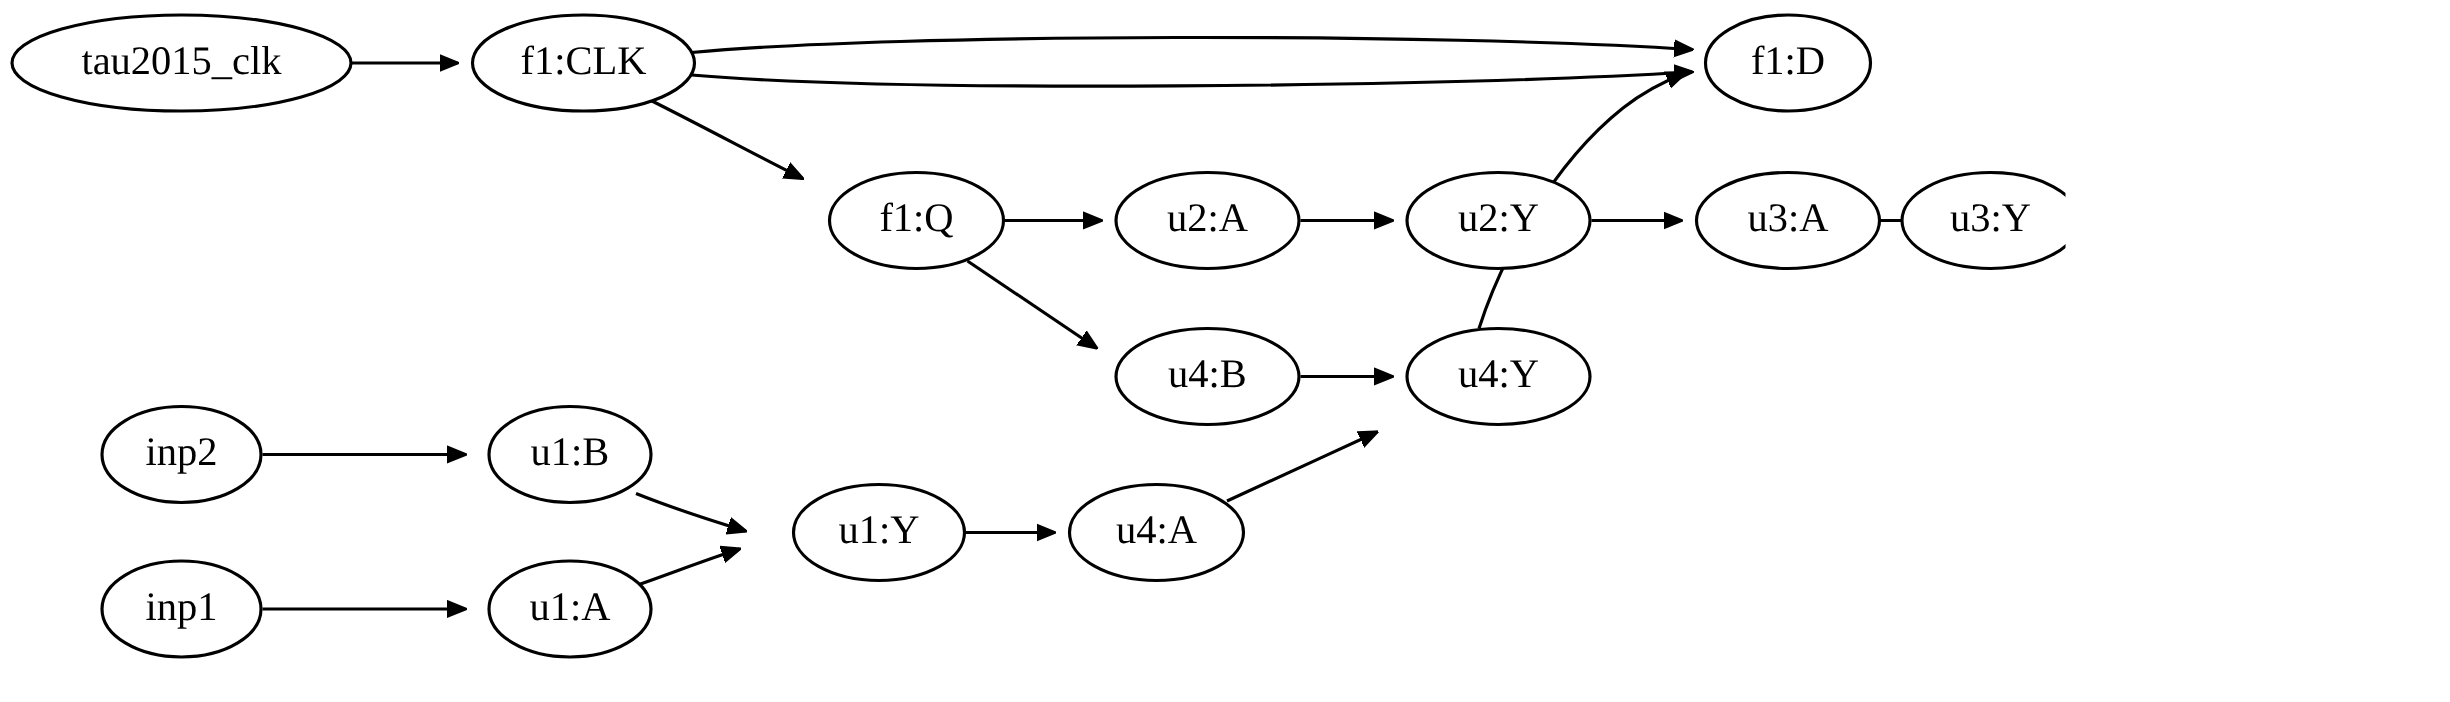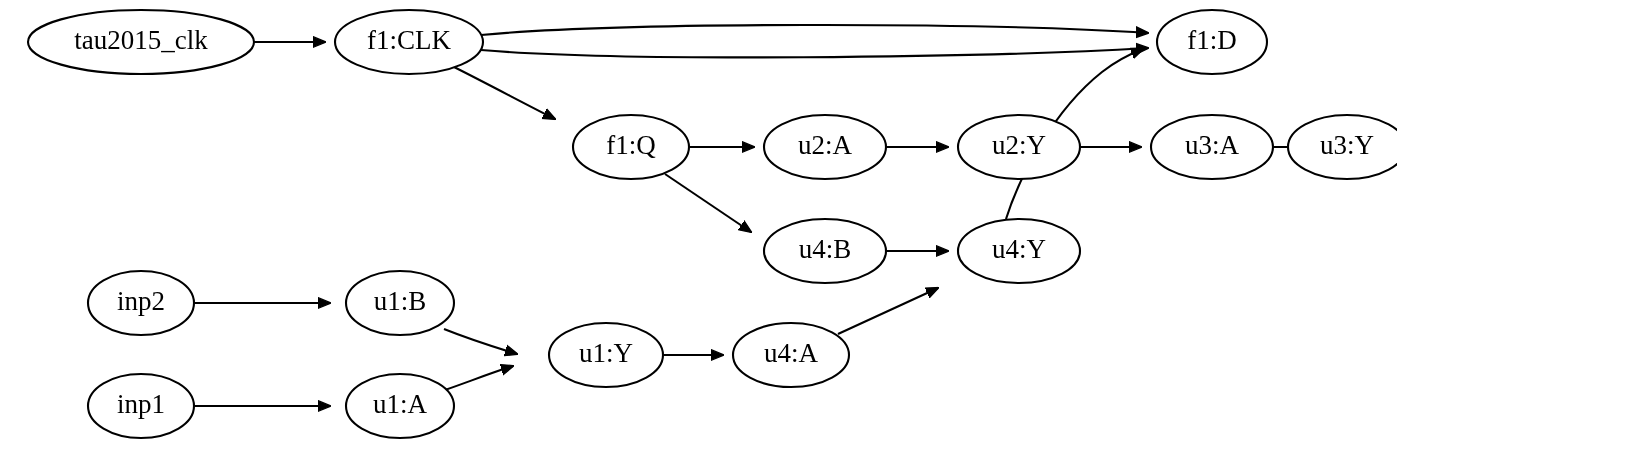--- a/index.html
+++ b/index.html
@@ -6,21 +6,20 @@
     margin: 0;
     padding: 0;
     background: #ffffff;
   }
   #graph-root {
     width: 1377px;
     height: 468px;
     position: relative;
     background: #ffffff;
     overflow: hidden;
-    margin-left: 20px;
   }
   svg.graph-canvas {
     display: block;
     width: 1633px;
     height: 468px;
   }
   .node-ellipse {
     fill: #ffffff;
     stroke: #000000;
     stroke-width: 2.1;

